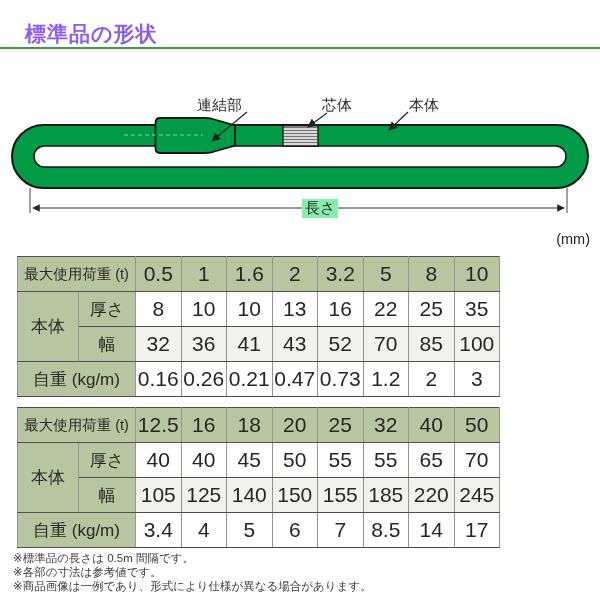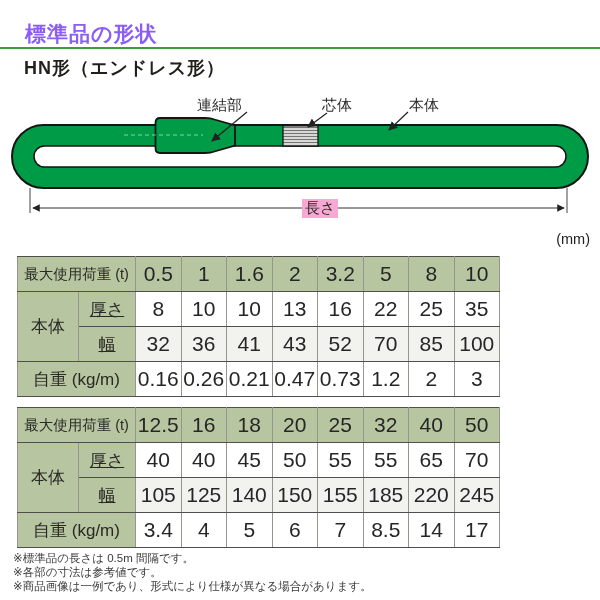--- a/index.html
+++ b/index.html
@@ -9,50 +9,49 @@
   }
   .title { position:absolute; left:13px; top:8px; margin:12px; font-size:21px; font-weight:bold; color:#8b5cf6; letter-spacing:1px; }
   .accent-rule { position:absolute; left:0; top:47px; width:600px; height:2px; background:var(--accent-line,#3f9a44); }
   .subtitle { position:absolute; left:24px; top:56px; margin:0; font-size:18px; font-weight:bold; color:#221e1a; letter-spacing:1px; }
 
   .diagram-svg { position:absolute; left:0; top:93px; width:600px; height:135px; }
   .dia-label { position:absolute; font-size:15px; color:#2a2a2a; white-space:nowrap; }
   .lbl-connector { left:197px; top:96px; }
   .lbl-core      { left:322px; top:96px; }
   .lbl-body      { left:409px; top:96px; }
-  .lbl-length    { left:302px; top:199px; background:#f9a8d4; padding:0 3px; }
+  .lbl-length    { left:302px; top:199px; background:#86efac; padding:0 3px; }
 
   .unit-note { position:absolute; right:10px; top:231px; font-size:14.5px; color:#222; }
 
   table.spec { position:absolute; left:17px; border-collapse:collapse; table-layout:fixed; width:483px; border:1px solid #4d4d4d; }
   .t1 { top:256px; }
   .t2 { top:407px; }
   table.spec td {
     border:1px solid #95958c; border-top-color:#4f4f4f; border-bottom-color:#4f4f4f;
     height:34px; padding:0; text-align:center; vertical-align:middle; overflow:hidden;
   }
   td.label { background:var(--header-green,#b7c5a1); color:#2a2a24; }
   td.load  { font-size:14.5px; text-align:left; padding-left:3px; }
   td.wlab  { font-size:17px; text-align:left; padding-left:4px; }
   td.body  { font-size:17px; }
-  td.sub   { font-size:17px;text-decoration:underline; }
+  td.sub   { font-size:17px; }
   td.num   { font-size:21px; color:#262626; background:#fff; }
   td.ghead { background:var(--header-green,#b7c5a1); border-left-color:#dde2d0; border-right-color:#dde2d0; }
   td.alt   { background:#f2f2ee; }
 
   .notes { position:absolute; left:13px; top:551px; font-size:11.5px; line-height:14px; color:#3b3b3b; }
 </style>
 </head>
 <body>
 
 <div class="page">
 
   <h1 class="title">標準品の形状</h1>
   <div class="accent-rule"></div>
-  <h2 class="subtitle">HN形（エンドレス形）</h2>
 
   <svg class="diagram-svg" viewBox="0 0 600 135">
     <defs>
       <pattern id="hatch" width="4" height="3" patternUnits="userSpaceOnUse">
         <rect width="4" height="3" style="fill:var(--hatch-gray,#d8d8d8)"></rect>
         <line x1="0" y1="1.5" x2="4" y2="1.5" stroke="#767670" stroke-width="1"></line>
       </pattern>
       <marker id="ah" viewBox="0 0 10 10" refX="9" refY="5" markerWidth="7.5" markerHeight="7.5" orient="auto-start-reverse">
         <path d="M0,0 L10,5 L0,10 z" fill="#222"></path>
       </marker>

